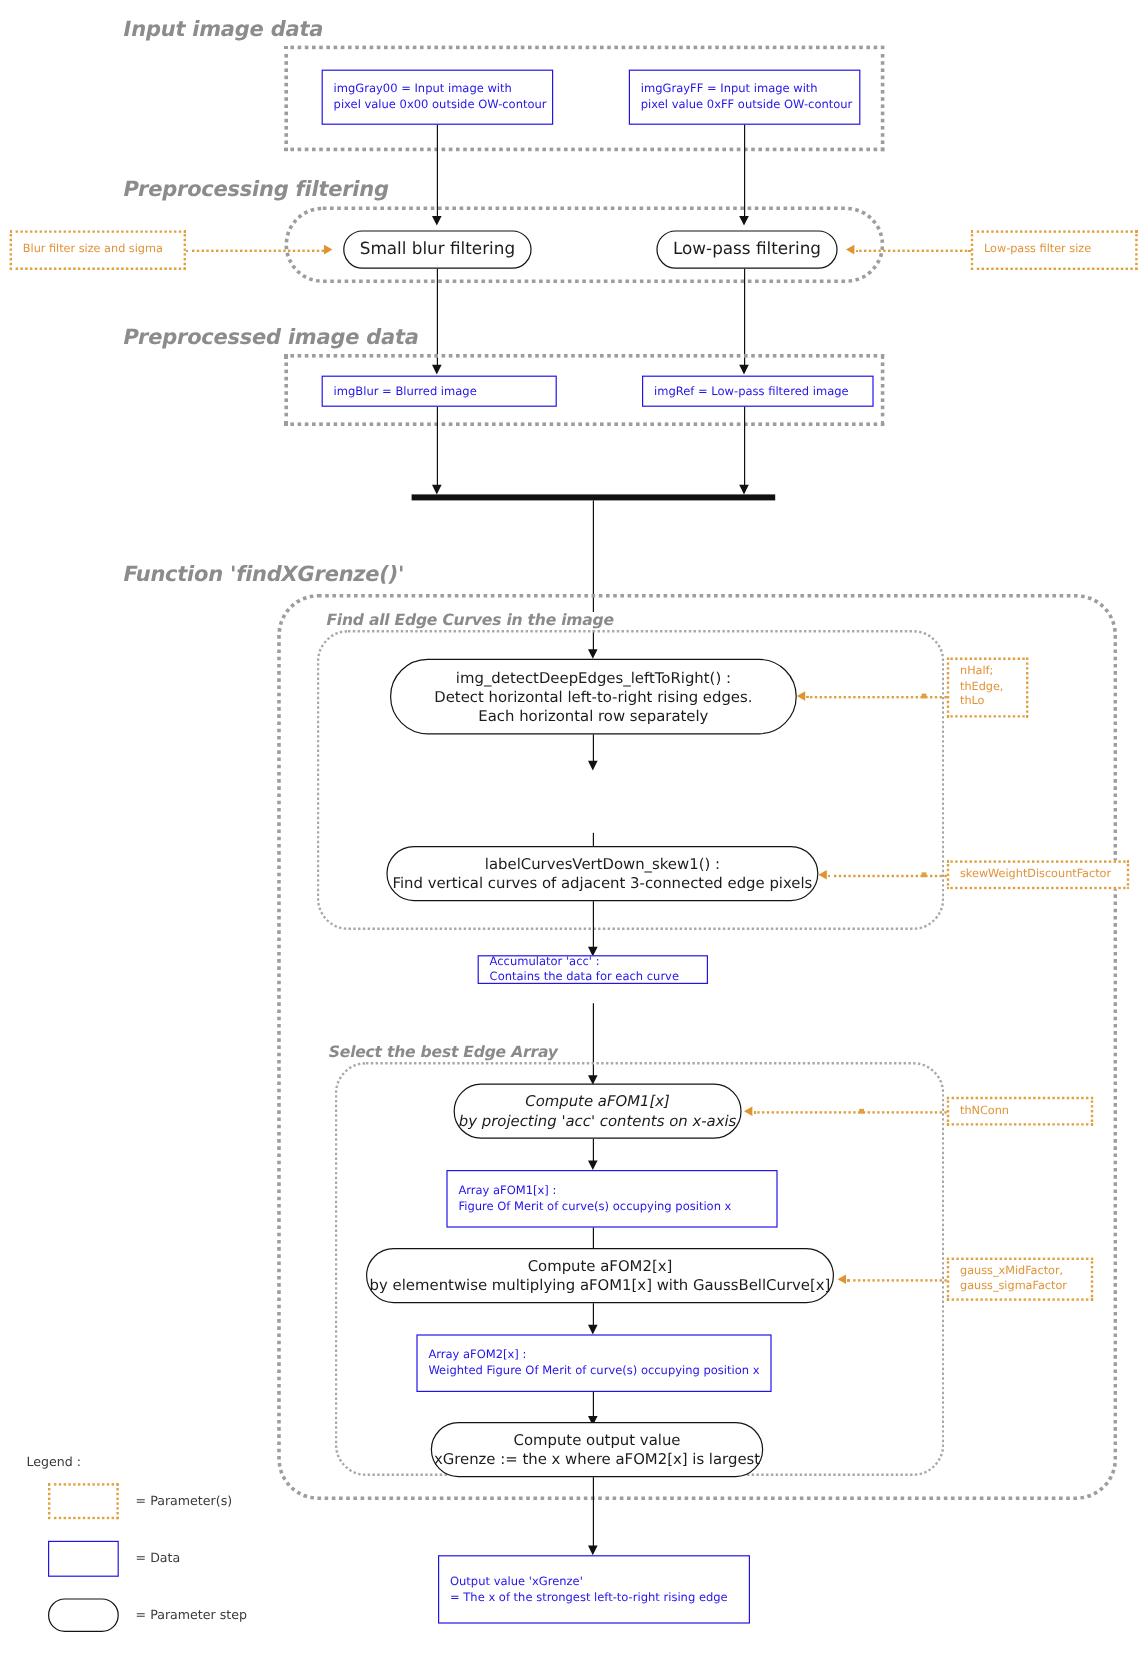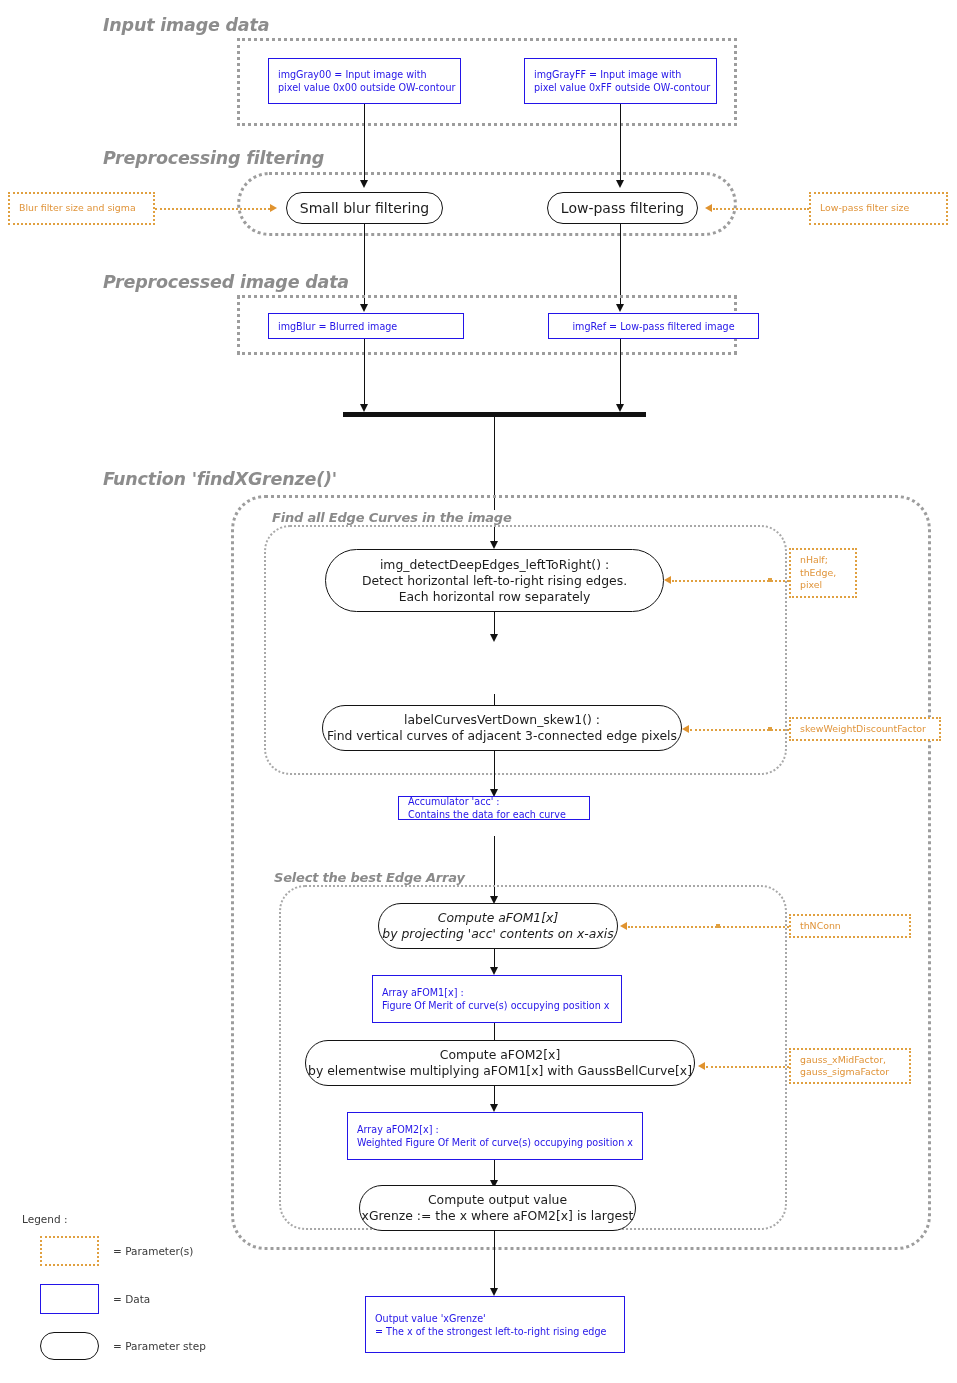--- a/index.html
+++ b/index.html
@@ -182,21 +182,21 @@
   <div class="arrowdown" style="left:615.5px;top:304px;"></div>
 
   <div class="section-title sec-lvl1" style="left:103px;top:272px;">Preprocessed image data</div>
 
   <div class="group flat" style="left:237px;top:295px;width:500px;height:60px;"></div>
 
   <div class="databox" style="left:268px;top:313px;width:196px;height:26px;">
     <div class="ln">imgBlur = Blurred image</div>
   </div>
 
-  <div class="databox" style="left:548px;top:313px;width:211px;height:26px;text-align:center;">
+  <div class="databox" style="left:535px;top:313px;width:193px;height:26px;">
     <div class="ln">imgRef = Low-pass filtered image</div>
   </div>
 
   <div class="vline" style="left:364px;top:339px;height:70px;"></div>
   <div class="arrowdown" style="left:359.5px;top:404px;"></div>
   <div class="vline" style="left:620px;top:339px;height:70px;"></div>
   <div class="arrowdown" style="left:615.5px;top:404px;"></div>
 
   <div class="hbar" style="left:343px;top:412px;width:303px;"></div>
   <div class="vline" style="left:494px;top:417px;height:126px;"></div>
@@ -211,21 +211,21 @@
 
   <div class="procbox" style="left:325px;top:549px;width:339px;height:63px;">
     <div class="ln">img_detectDeepEdges_leftToRight() :</div>
     <div class="ln">Detect horizontal left-to-right rising edges.</div>
     <div class="ln">Each horizontal row separately</div>
   </div>
 
   <div class="parambox" style="left:789px;top:548px;width:68px;height:50px;">
     <div class="ln">nHalf;</div>
     <div class="ln">thEdge,</div>
-    <div class="ln">pixel</div>
+    <div class="ln">thLo</div>
   </div>
   <div class="odot" style="left:672px;top:580px;width:117px;"></div>
   <div class="osq" style="left:768px;top:578px;"></div>
   <div class="oarrow-left" style="left:664px;top:575.5px;"></div>
 
   <div class="vline" style="left:494px;top:612px;height:26px;"></div>
   <div class="arrowdown" style="left:489.5px;top:634px;"></div>
 
 
   <div class="vline" style="left:494px;top:694px;height:22px;"></div>
@@ -265,21 +265,21 @@
   <div class="parambox" style="left:789px;top:914px;width:122px;height:24px;">
     <div class="ln">thNConn</div>
   </div>
   <div class="odot" style="left:628px;top:926px;width:161px;"></div>
   <div class="osq" style="left:716px;top:924px;"></div>
   <div class="oarrow-left" style="left:620px;top:921.5px;"></div>
 
   <div class="vline" style="left:494px;top:949px;height:22px;"></div>
   <div class="arrowdown" style="left:489.5px;top:967px;"></div>
 
-  <div class="databox" style="left:372px;top:975px;width:250px;height:48px;">
+  <div class="databox" style="left:372px;top:975px;width:276px;height:48px;">
     <div class="ln">Array  aFOM1[x] :</div>
     <div class="ln">Figure Of Merit of curve(s) occupying position x</div>
   </div>
 
   <div class="vline" style="left:494px;top:1023px;height:26px;"></div>
   <div class="arrowdown" style="left:489.5px;top:1045px;"></div>
 
   <div class="procbox" style="left:305px;top:1040px;width:390px;height:46px;">
     <div class="ln">Compute aFOM2[x]</div>
     <div class="ln">by elementwise multiplying aFOM1[x] with GaussBellCurve[x]</div>

